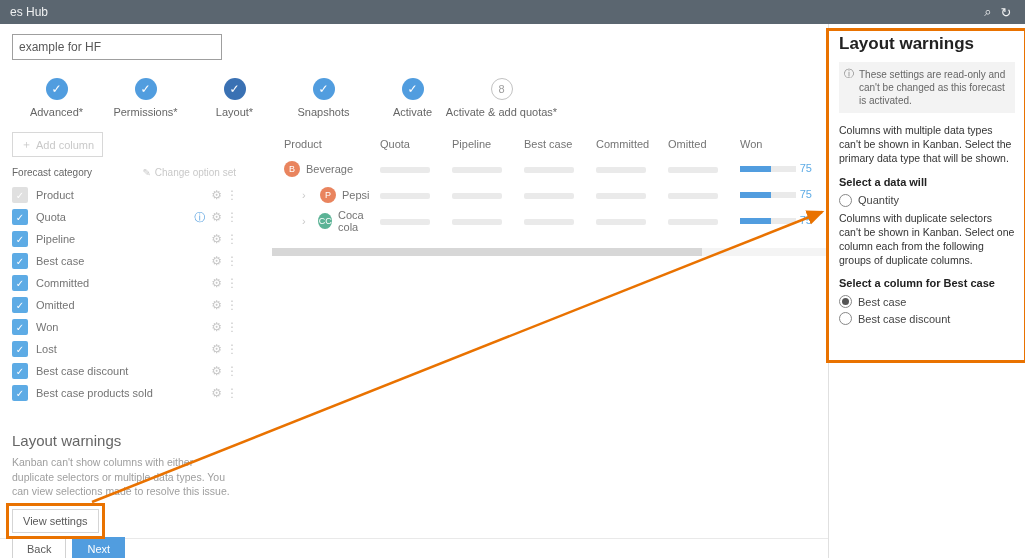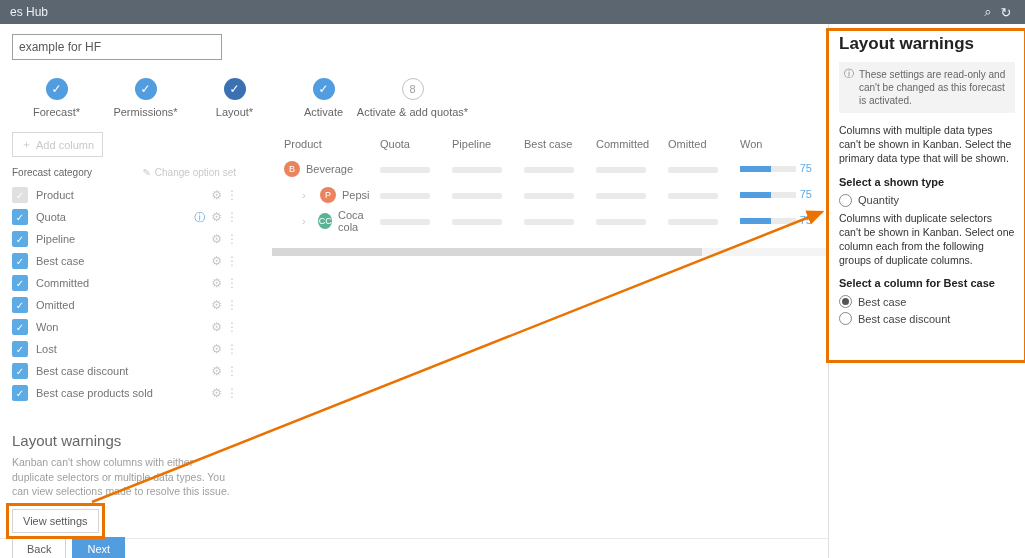--- a/index.html
+++ b/index.html
@@ -91,29 +91,33 @@
 <div class="content">
   <div class="overlay-fade"></div>
   <div class="main">
     <div style="position:relative;">
       <input class="forecast-name" value="example for HF" style="">
     </div>
 
     <div class="steps" id="steps">
         <div class="step">
           <span class="dot check"></span>
-          <span class="lbl">Forecast*</span>
+          <span class="lbl">Advanced*</span>
         </div>
         <div class="step">
           <span class="dot check"></span>
           <span class="lbl">Permissions*</span>
         </div>
         <div class="step current">
           <span class="dot check"></span>
           <span class="lbl">Layout*</span>
+        </div>
+        <div class="step">
+          <span class="dot check"></span>
+          <span class="lbl">Snapshots</span>
         </div>
         <div class="step">
           <span class="dot check"></span>
           <span class="lbl">Activate</span>
         </div>
         <div class="step">
           <span class="idx">8</span>
           <span class="lbl">Activate &amp; add quotas*</span>
         </div>
       </div>
@@ -303,21 +307,21 @@
     <button class="btn">Back</button>
     <button class="btn primary">Next</button>
     <button class="btn close">Close</button>
   </div>
 
   <div class="panel">
     <div class="hl-orange-panel"></div>
     <div class="panel-hdr">Layout warnings</div>
     <div class="panel-note">These settings are read-only and can't be changed as this forecast is activated.</div>
     <div class="panel-p">Columns with multiple data types can't be shown in Kanban. Select the primary data type that will be shown.</div>
-    <div class="panel-sub">Select a shown type</div>
+    <div class="panel-sub">Select a data will</div>
     <div id="radios1">
         <div class="radio-row">
           <span class="radio"></span>
           <span>Quantity</span>
         </div>
       </div>
     <div class="panel-p" style="">Columns with duplicate selectors can't be shown in Kanban. Select one column each from the following groups of duplicate columns.</div>
     <div class="panel-sub">Select a column for Best case</div>
     <div id="radios2">
         <div class="radio-row">

